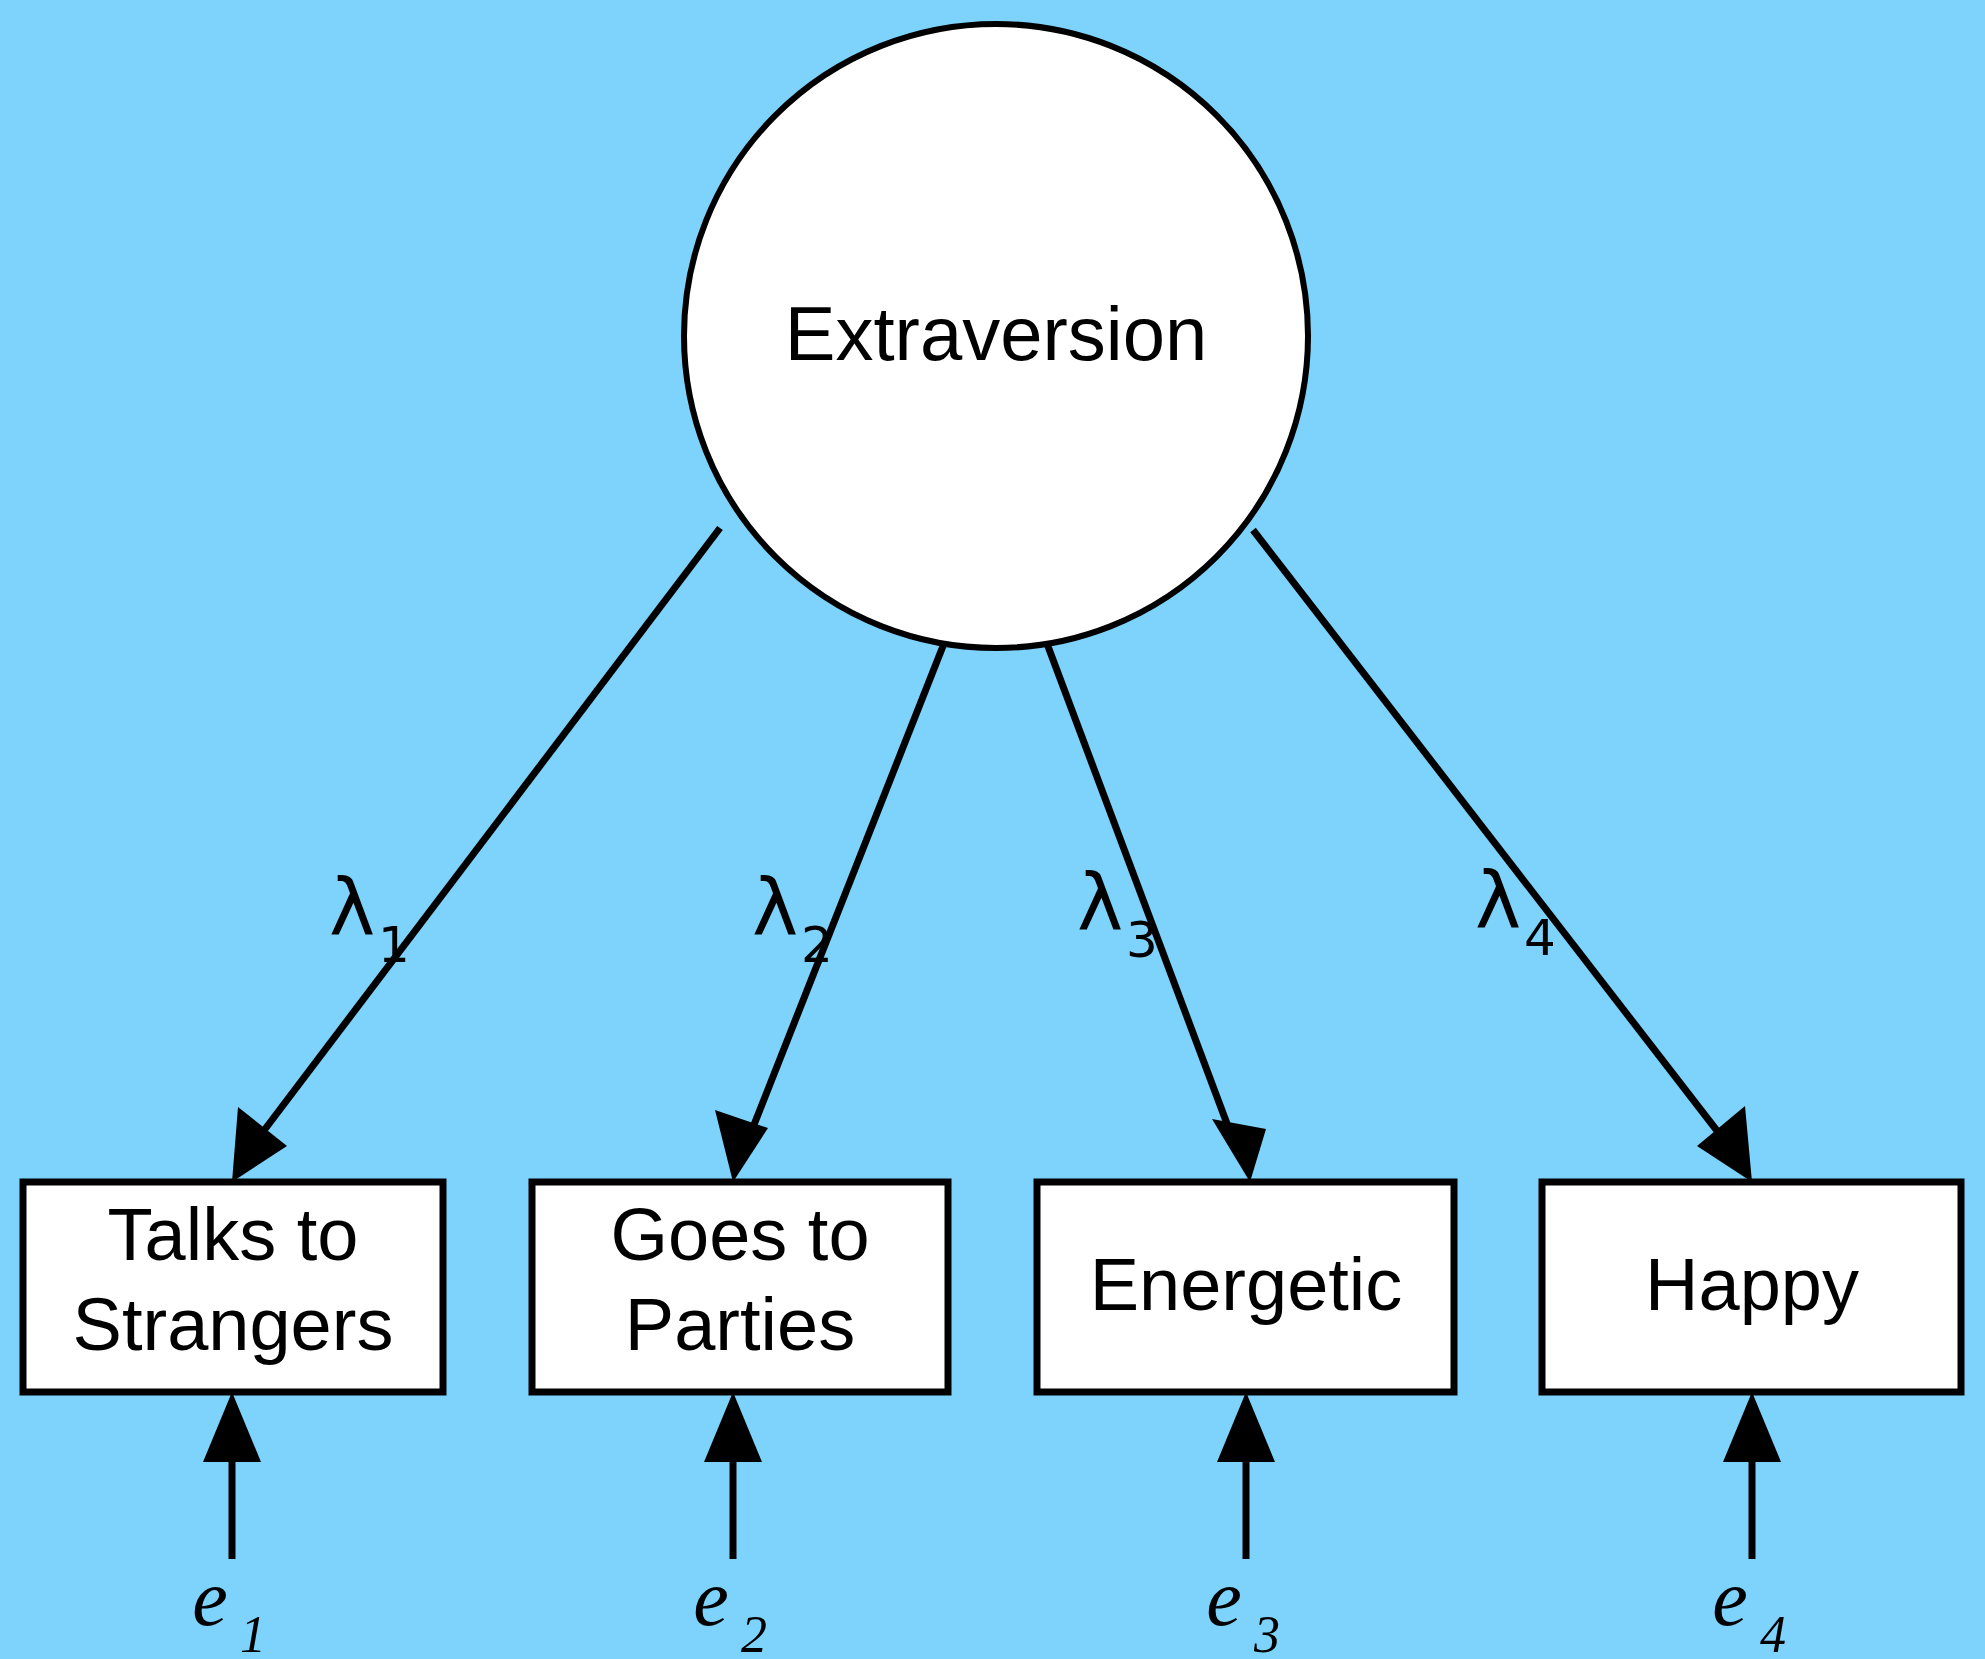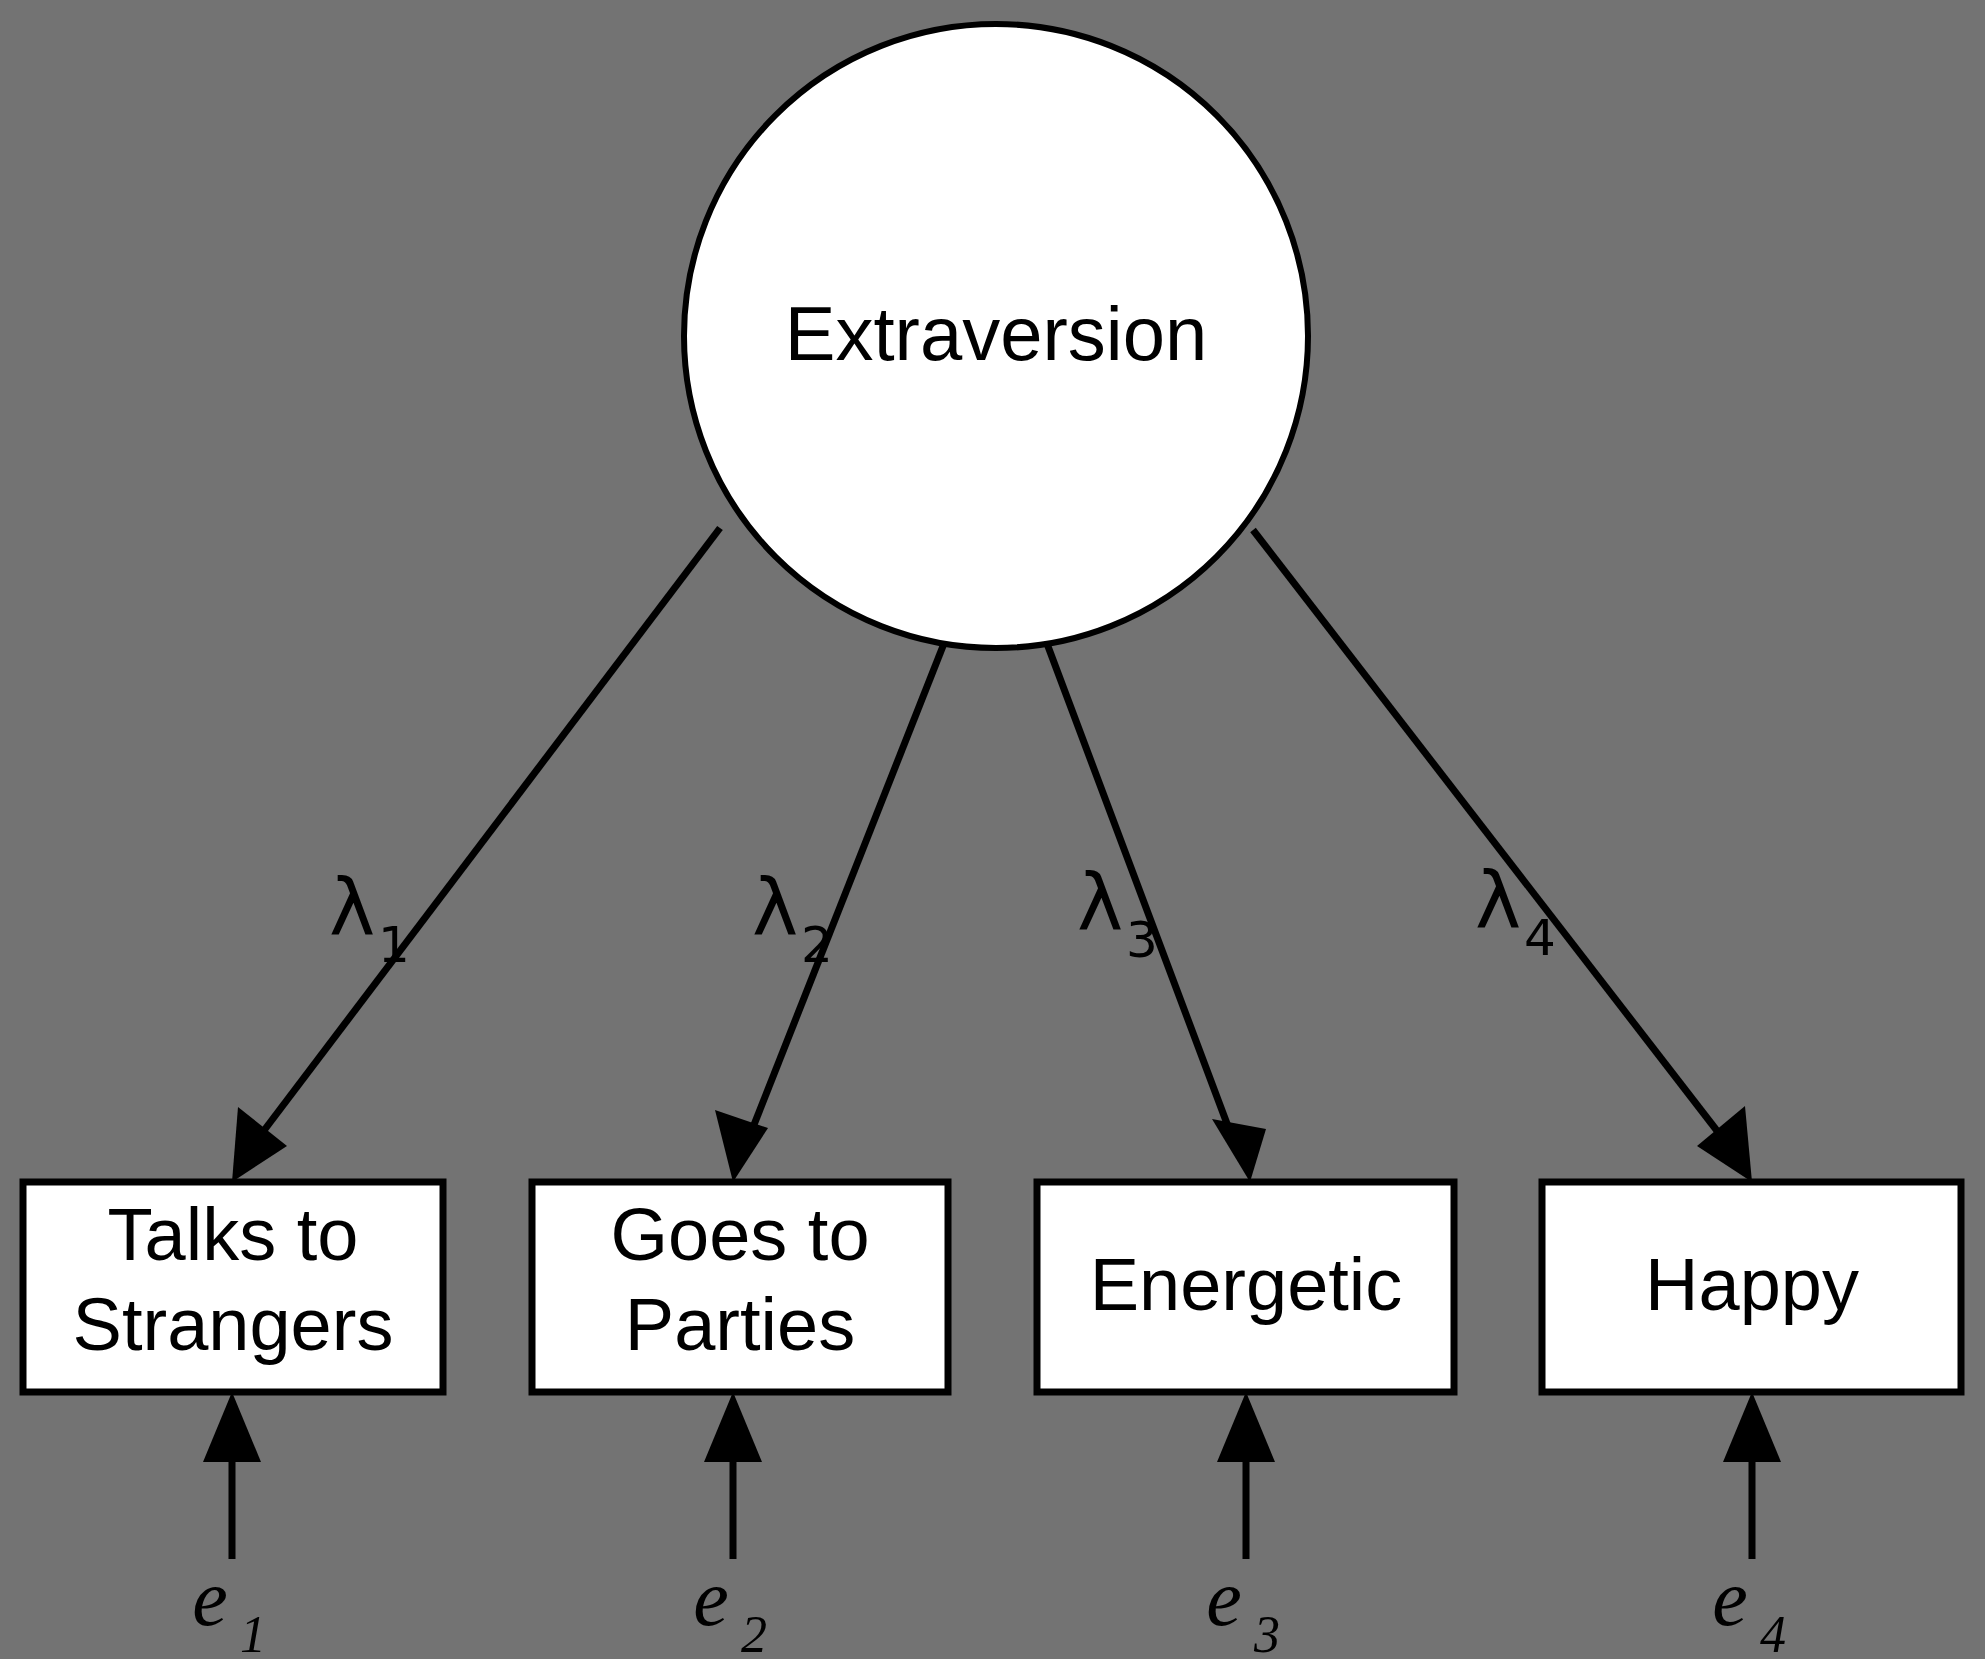--- a/index.html
+++ b/index.html
@@ -9,21 +9,21 @@
     background: #ffffff;
   }
   body {
     font-family: "Liberation Sans", sans-serif;
     color: #000000;
   }
   #diagram-root {
     position: relative;
     width: 1985px;
     height: 1659px;
-    background: #737373;
+    background: #7dd3fc;
     overflow: hidden;
   }
   #sem-svg {
     position: absolute;
     left: 0;
     top: 0;
     width: 1985px;
     height: 1659px;
     display: block;
   }

